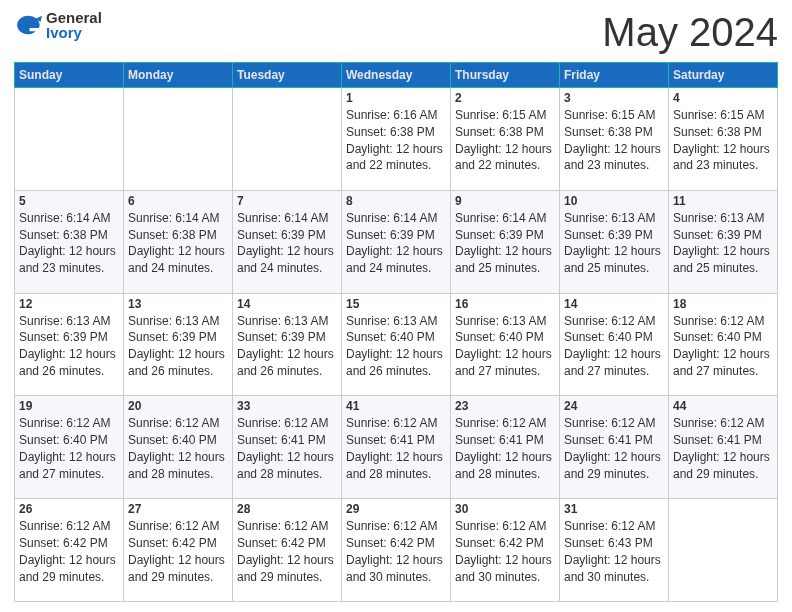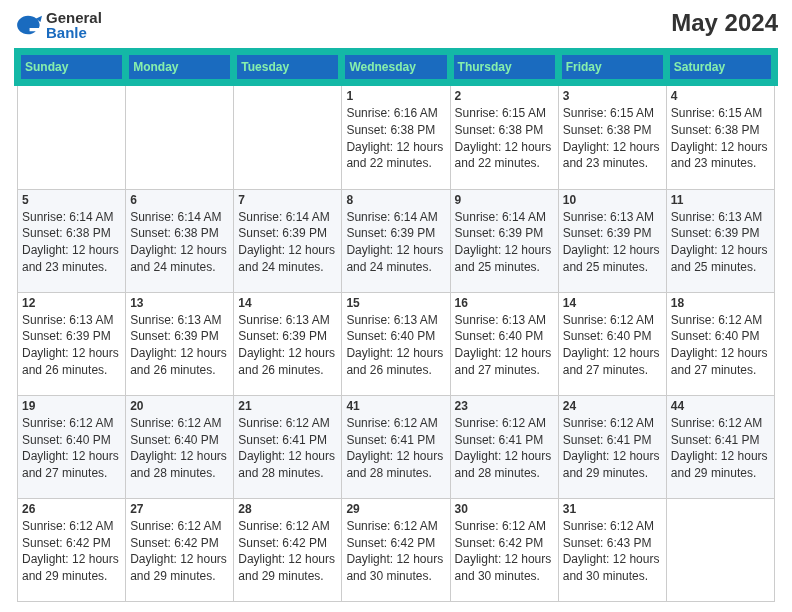--- a/index.html
+++ b/index.html
@@ -29,43 +29,43 @@
       gap: 4px;
     }
     .logo-icon {
       width: 28px;
       height: 28px;
     }
     .title-block {
       text-align: right;
     }
     .month-year {
-      font-size: 24px;
-      font-weight: bold;
+      font-size: 40px;
+      font-weight: normal;
       color: #333;
       line-height: 1.1;
     }
     .location {
       font-size: 14px;
       color: #555;
     }
     .calendar {
       width: 100%;
       border-collapse: collapse;
       flex: 1;
       table-layout: fixed;
     }
     .calendar th {
       background: #1a6bbf;
-      color: #86efac;
+      color: #e5e5e5;
       font-size: 12px;
       font-weight: bold;
       padding: 5px 4px;
       text-align: left;
-      border: 7px solid #14b8a6;
+      border: 1px solid #14b8a6;
     }
     .calendar td {
       border: 1px solid #ccc;
       vertical-align: top;
       padding: 3px 4px;
       font-size: 9.5px;
       color: #333;
       height: 82px;
       background: #fff;
     }
@@ -95,21 +95,21 @@
   <div class="header">
     <div class="logo">
       <svg class="logo-icon" viewBox="0 0 36 36">
         <rect x="0" y="0" width="36" height="36" fill="none"></rect>
         <path d="M18 6 C10 6 4 12 4 18 C4 24 10 30 18 30 C22 30 25.5 28.5 28 26 L20 26 L20 22 L32 22 C32.5 20.8 33 19.4 33 18 C33 11.4 26.3 6 18 6Z" fill="#1a6bbf"></path>
         <path d="M28 10 L36 6 L34 14Z" fill="#1a6bbf"></path>
       </svg>
       <div>
         <div style="font-size:15px;font-weight:bold;line-height:1.0;">
           <span style="color:#333;">General</span><br>
-          <span style="color:#1a6bbf;">Banle</span>
+          <span style="color:#1a6bbf;">Ivory</span>
         </div>
       </div>
     </div>
     <div class="title-block">
       <div class="month-year">May 2024</div>
     </div>
   </div>
 
   <table class="calendar">
     <thead>
@@ -208,21 +208,21 @@
         <tr>
           <td>
         <span class="day-number">19</span>
         <span class="day-info">Sunrise: 6:12 AM<br>Sunset: 6:40 PM<br>Daylight: 12 hours and 27 minutes.</span>
       </td>
           <td>
         <span class="day-number">20</span>
         <span class="day-info">Sunrise: 6:12 AM<br>Sunset: 6:40 PM<br>Daylight: 12 hours and 28 minutes.</span>
       </td>
           <td>
-        <span class="day-number">21</span>
+        <span class="day-number">33</span>
         <span class="day-info">Sunrise: 6:12 AM<br>Sunset: 6:41 PM<br>Daylight: 12 hours and 28 minutes.</span>
       </td>
           <td>
         <span class="day-number">41</span>
         <span class="day-info">Sunrise: 6:12 AM<br>Sunset: 6:41 PM<br>Daylight: 12 hours and 28 minutes.</span>
       </td>
           <td>
         <span class="day-number">23</span>
         <span class="day-info">Sunrise: 6:12 AM<br>Sunset: 6:41 PM<br>Daylight: 12 hours and 28 minutes.</span>
       </td>

